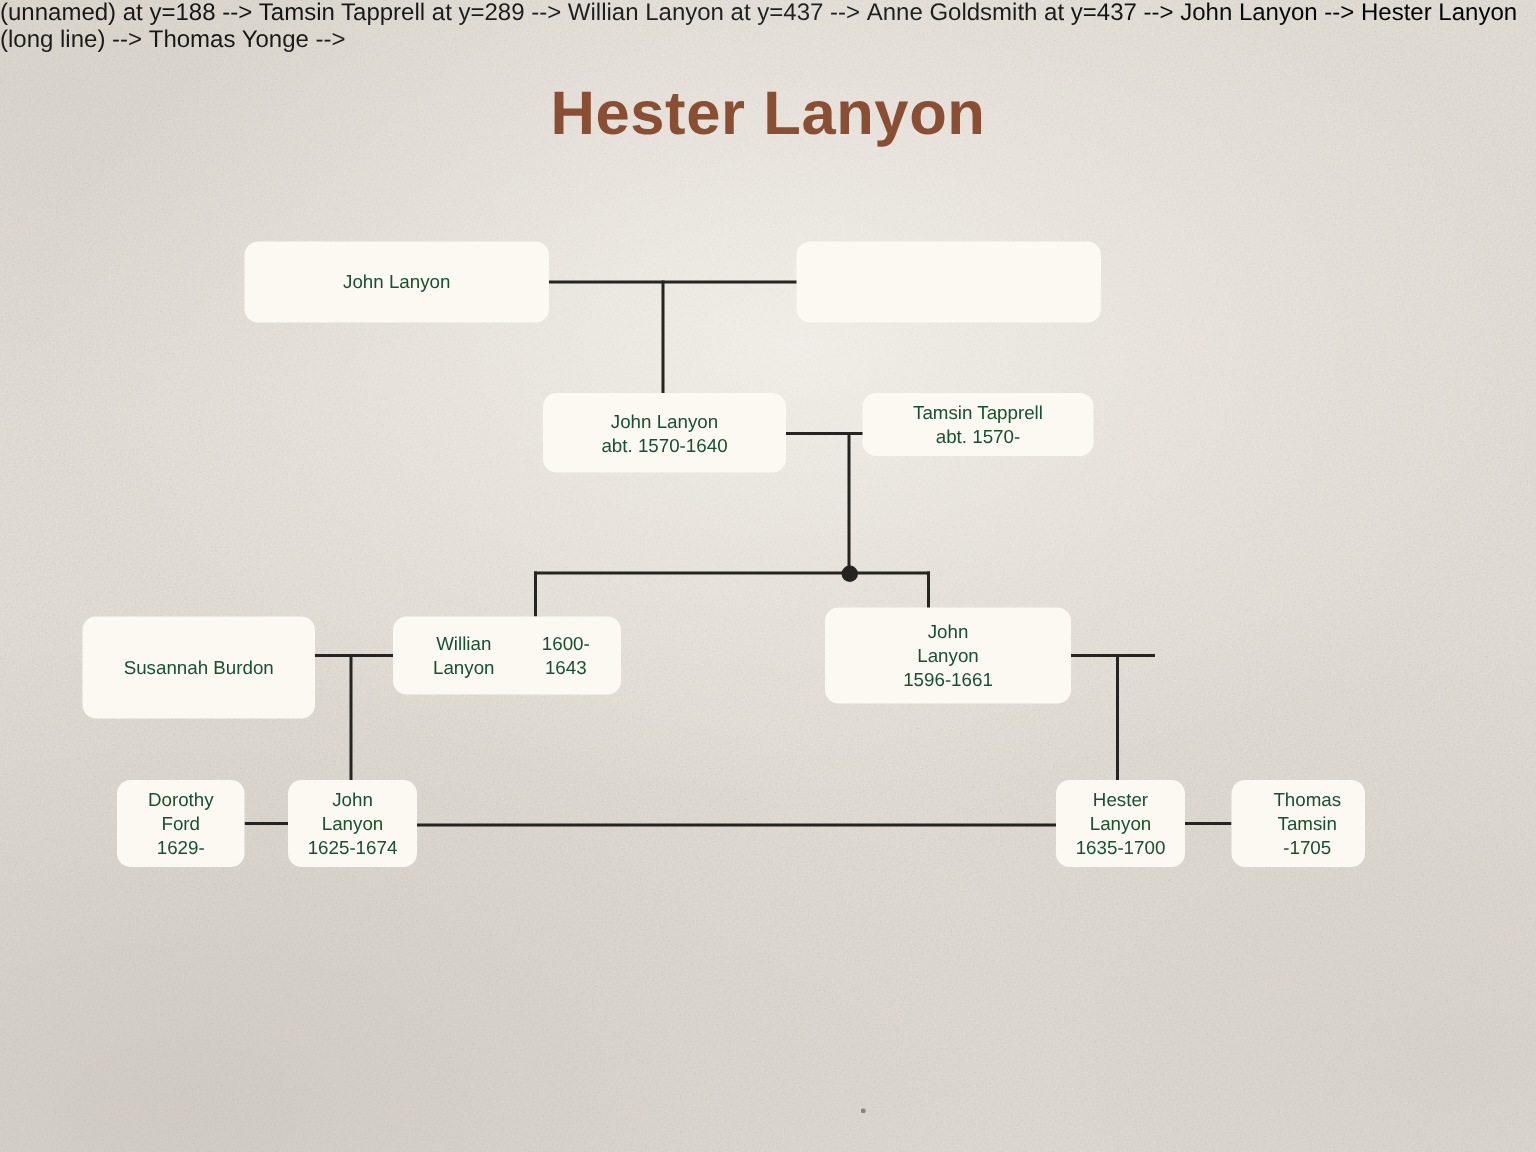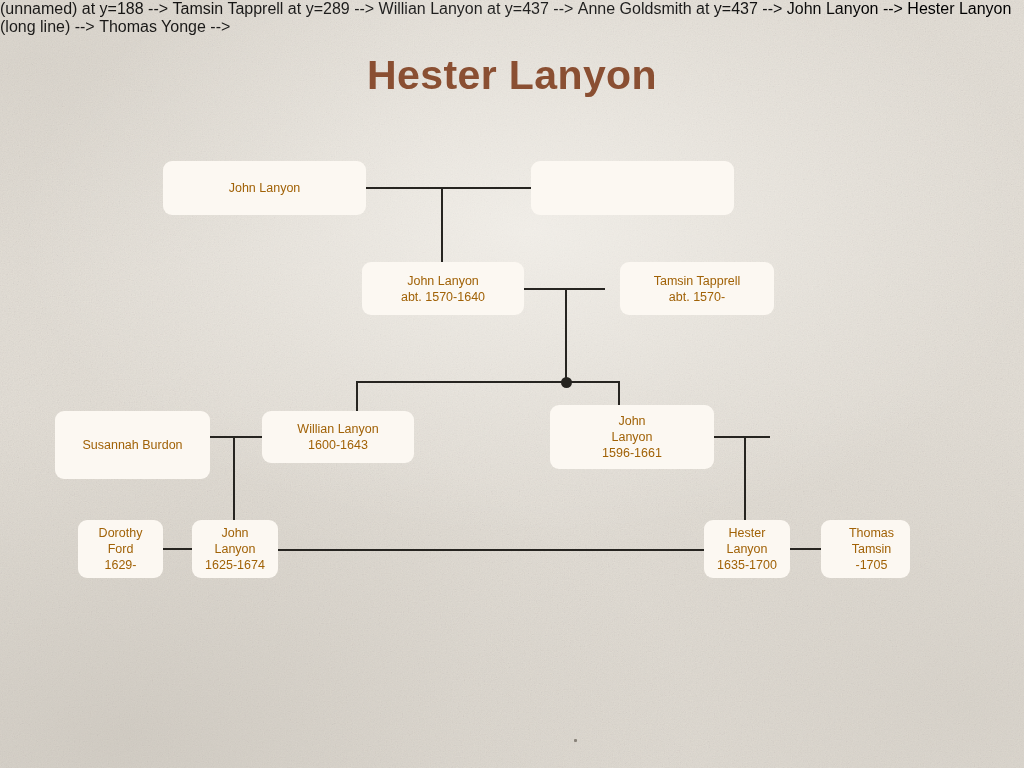--- a/index.html
+++ b/index.html
@@ -80,21 +80,21 @@
 
   
   .node {
     position: absolute;
     background: #fcf8f2;
     border-radius: 9px;
     display: flex;
     align-items: center;
     justify-content: center;
     text-align: center;
-    color: #a16207;
+    color: #14532d;
     font-size: 12.5px;
     line-height: 16px;
     box-sizing: border-box;
     padding: 4px 8px;
     box-shadow: 0 0 0 0 rgba(0,0,0,0);
   }
   .node .nm { display: block; }
   .node .dt { display: block; }
 </style>
 </head>
@@ -160,31 +160,31 @@
   <div class="node" style="left:531px; top:161px; width:203px; height:54px;">
     <span></span>
   </div>
 
   
   <div class="node" style="left:362px; top:262px; width:162px; height:53px; flex-direction:column;">
     <span class="nm">John Lanyon</span>
     <span class="dt">abt. 1570-1640</span>
   </div>
 
-  <div class="node" style="left:620px; top:262px; width:154px; height:53px; flex-direction:column;">
+  <div class="node" style="left:575px; top:262px; width:154px; height:42px; flex-direction:column;">
     <span class="nm">Tamsin Tapprell</span>
     <span class="dt">abt. 1570-</span>
   </div>
 
   
   <div class="node" style="left:55px; top:411px; width:155px; height:68px;">
     <span>Susannah Burdon</span>
   </div>
 
-  <div class="node" style="left:262px; top:411px; width:152px; height:52px; flex-direction:column;">
+  <div class="node" style="left:262px; top:411px; width:152px; height:52px; flex-direction:row;">
     <span class="nm">Willian Lanyon</span>
     <span class="dt">1600-1643</span>
   </div>
 
   <div class="node" style="left:550px; top:405px; width:164px; height:64px; flex-direction:column;">
     <span class="nm">John</span>
     <span class="nm">Lanyon</span>
     <span class="dt">1596-1661</span>
   </div>
 

